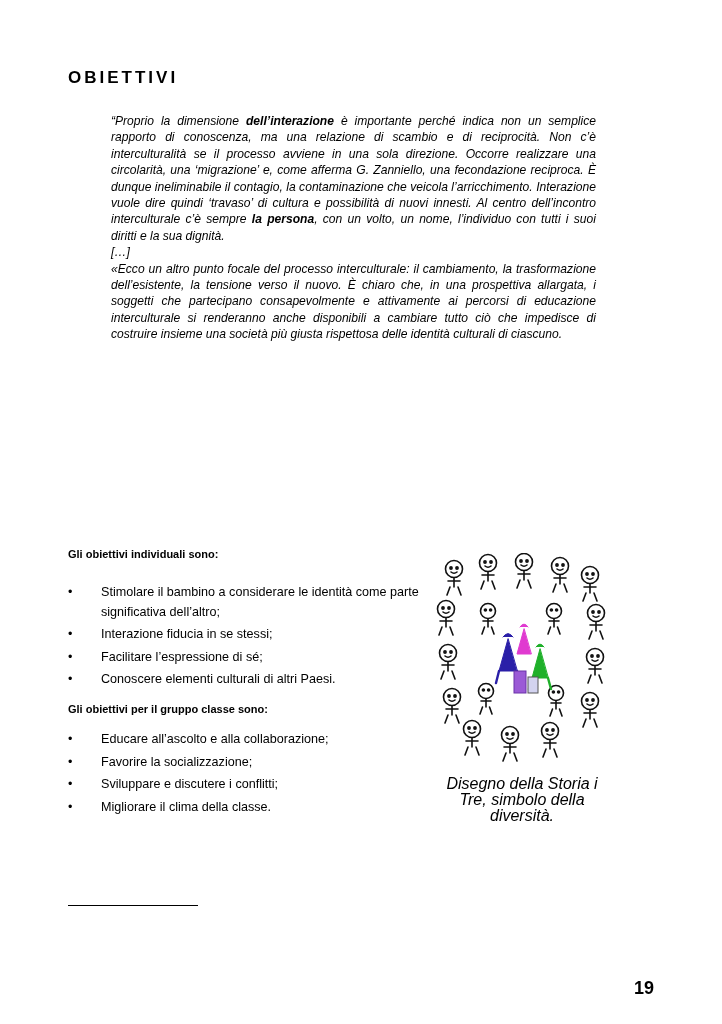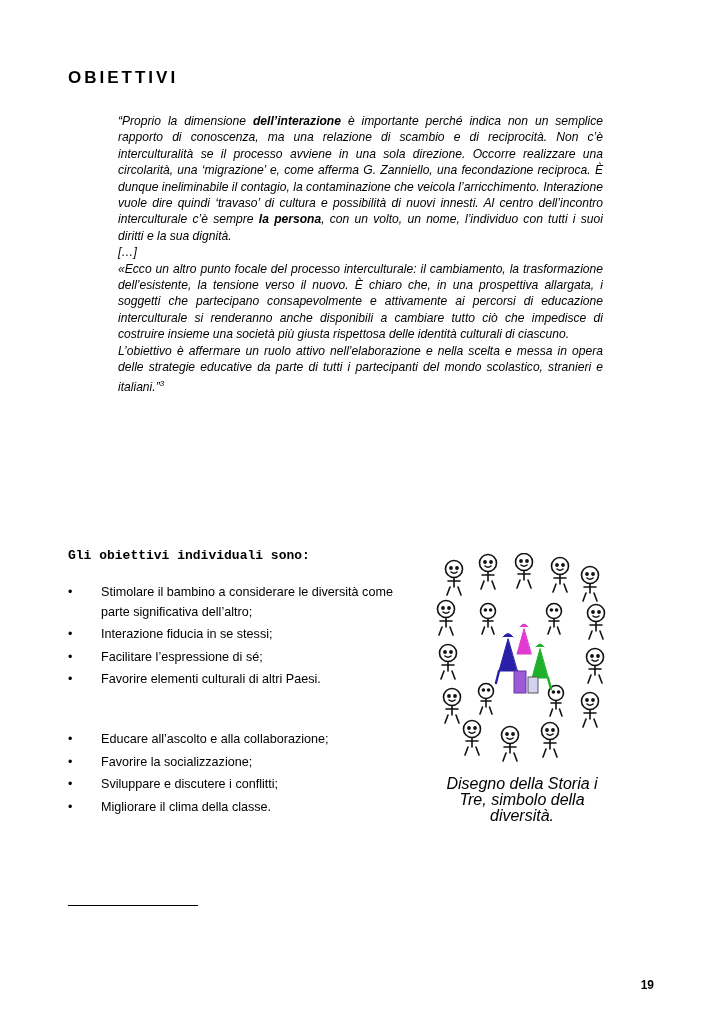--- a/index.html
+++ b/index.html
@@ -31,21 +31,21 @@
     top: 68px;
     font-size: 17px;
     font-weight: bold;
     letter-spacing: 3px;
     color: #000;
   }
 
   
   .quote-block {
     position: absolute;
-    left: 118px;
+    left: 111px;
     top: 113px;
     width: 485px;
     font-style: italic;
     font-size: 12.1px;
     line-height: 16.4px;
     text-align: justify;
     text-justify: inter-word;
   }
   .quote-block p {
     margin: 0;
@@ -59,24 +59,23 @@
   }
   .sup {
     font-size: 8px;
     vertical-align: super;
     font-style: italic;
   }
 
   
   .sec-heading {
     position: absolute;
-    font-size: 13px;
+    font-size: 11px;
     font-weight: bold;
     color: #000;
-    font-family: Liberation Mono, monospace;
   }
   #h-individuali { left: 68px; top: 548px; }
   #h-gruppo { left: 68px; top: 703px; }
 
   
   .bullet-list {
     position: absolute;
     width: 355px;
     font-size: 12.6px;
     line-height: 19.5px;
@@ -145,59 +144,59 @@
   .footnote .fn-sup {
     font-size: 7.5px;
     vertical-align: super;
   }
 
   
   .page-number {
     position: absolute;
     right: 68px;
     top: 978px;
-    font-size: 12px;
+    font-size: 18px;
     font-weight: bold;
   }
 </style>
 </head>
 <body>
 
 <div class="page">
 
   <div class="page-heading">OBIETTIVI</div>
 
   <div class="quote-block">
     <p class="ind"><span>“Proprio la dimensione </span><b>dell’interazione</b><span> è importante perché indica non un semplice rapporto di conoscenza, ma una relazione di scambio e di reciprocità. Non c’è interculturalità se il processo avviene in una sola direzione. Occorre realizzare una circolarità, una ‘migrazione’ e, come afferma G. Zanniello, una fecondazione reciproca. È dunque ineliminabile il contagio, la contaminazione che veicola l’arricchimento. Interazione vuole dire quindi ‘travaso’ di cultura e possibilità di nuovi innesti. Al centro dell’incontro interculturale c’è sempre </span><b>la persona</b><span>, con un volto, un nome, l’individuo con tutti i suoi diritti e la sua dignità.</span></p>
     <p>[…]</p>
     <p>«Ecco un altro punto focale del processo interculturale: il cambiamento, la trasformazione dell’esistente, la tensione verso il nuovo. È chiaro che, in una prospettiva allargata, i soggetti che partecipano consapevolmente e attivamente ai percorsi di educazione interculturale si renderanno anche disponibili a cambiare tutto ciò che impedisce di costruire insieme una società più giusta rispettosa delle identità culturali di ciascuno.</p>
-    <p><span>L’obiettivo è affermare un ruolo attivo nell’elaborazione e nella scelta e messa in opera delle strategie educative  da parte di tutti i partecipanti del mondo scolastico, stranieri e italiani.”</span><span class="sup">3</span></p>
   </div>
 
   <div class="sec-heading" id="h-individuali">Gli obiettivi individuali sono:</div>
 
   <div class="bullet-list" id="list-individuali">
     <div class="bullet-row">
       <span class="bullet-mark">•</span>
-      <span class="bullet-text">Stimolare il bambino a considerare le diversità come parte significativa dell’altro;</span>
+      <span class="bullet-text">Stimolare il bambino a considerare le identità come parte significativa dell’altro;</span>
     </div>
     <div class="bullet-row">
       <span class="bullet-mark">•</span>
       <span class="bullet-text">Interazione fiducia in se stessi;</span>
     </div>
     <div class="bullet-row">
       <span class="bullet-mark">•</span>
       <span class="bullet-text">Facilitare l’espressione di sé;</span>
     </div>
     <div class="bullet-row">
       <span class="bullet-mark">•</span>
-      <span class="bullet-text">Favorire elementi culturali di altri Paesi.</span>
+      <span class="bullet-text">Conoscere elementi culturali di altri Paesi.</span>
     </div>
   </div>
 
+  <div class="sec-heading" id="h-gruppo">Gli obiettivi per il gruppo classe sono:</div>
 
   <div class="bullet-list" id="list-gruppo">
     <div class="bullet-row">
       <span class="bullet-mark">•</span>
       <span class="bullet-text">Educare all’ascolto e alla collaborazione;</span>
     </div>
     <div class="bullet-row">
       <span class="bullet-mark">•</span>
       <span class="bullet-text">Favorire la socializzazione;</span>
     </div>

